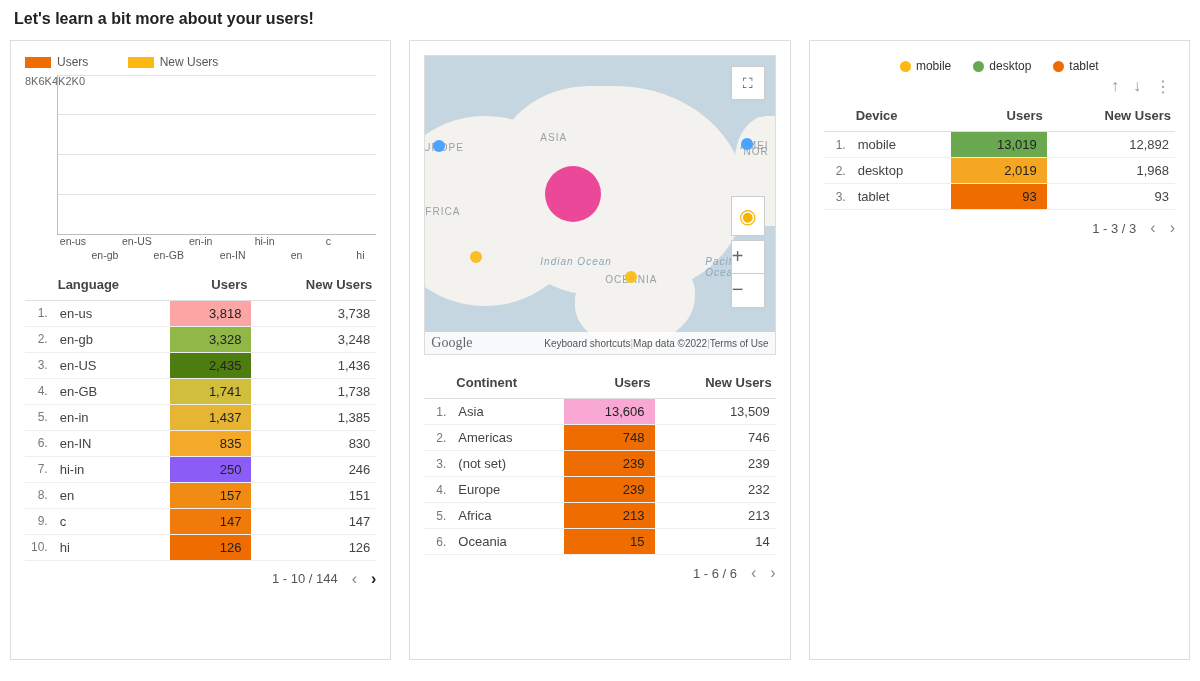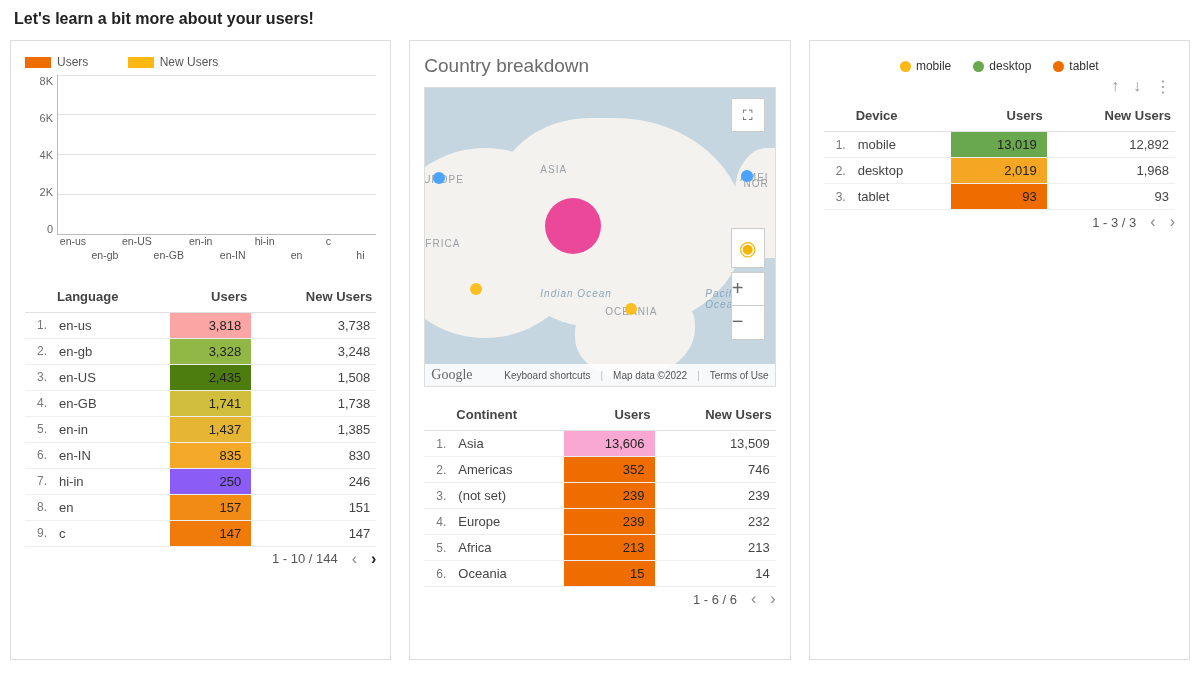--- a/index.html
+++ b/index.html
@@ -40,21 +40,21 @@
   
   .lang-legend { font-size: 12px; margin-bottom: 4px; color:#555; }
   .lang-legend span { display:inline-flex; align-items:center; margin-right: 18px; }
   .swatch { width: 26px; height: 11px; display:inline-block; margin-right: 6px; }
   .sw-orange { background:#ef6c00; }
   .sw-amber  { background:#fdb813; }
   .barchart {
     display:flex; align-items:stretch; height:160px;
   }
   .yaxis {
-    width:32px; display:flex; flex-direction:column; justify-content:space-between;
+    width:32px; display:flex; flex-direction:row; justify-content:space-between;
     text-align:right; font-size:11px; color:#666; padding-right:4px;
   }
   .plot {
     flex:1; position:relative; border-left:1px solid #bbb; border-bottom:1px solid #bbb;
   }
   .gridline { position:absolute; left:0; right:0; border-top:1px solid #e2e2e2; }
   .bars {
     position:absolute; left:0; right:0; bottom:0; top:0;
     display:flex; align-items:flex-end; gap:2px; padding:0 2px;
   }
@@ -81,21 +81,21 @@
   table.data td {
     padding:5px 6px; border-bottom:1px solid #eee; vertical-align:middle;
   }
   table.data td.idx { width:22px; text-align:right; color:#777; font-size:12px; }
   table.data td.heat {
     text-align:right; color:#222; font-size:13px;
     padding-right:10px;
   }
   .pager {
     display:flex; justify-content:flex-end; align-items:center;
-    gap:14px; margin-top:3px; font-size:13px; color:#555;
+    gap:14px; margin-top:9px; font-size:13px; color:#555;
   }
   .pager .arrow { font-size:16px; color:#888; cursor:pointer; user-select:none; }
   .pager .arrow.active { color:#222; font-weight:bold; }
 
   
   .map-box {
     position:relative; height:300px; border:1px solid #ddd;
     background: #c5d6e0;
     overflow:hidden;
   }
@@ -112,21 +112,21 @@
     position:absolute; background:#fff; border:1px solid #ccc; text-align:center;
     font-size:18px; color:#555; cursor:pointer; user-select:none;
   }
   .map-fullscreen { top:10px; right:10px; width:34px; height:34px; line-height:32px; font-size:14px;}
   .zoom-stack { position:absolute; right:10px; bottom:46px; }
   .zoom-btn { width:34px; height:34px; line-height:30px; background:#fff; border:1px solid #ccc; font-size:20px; color:#666; }
   .pegman { position:absolute; right:10px; top:140px; width:34px; height:40px; background:#fff; border:1px solid #ccc; display:flex; align-items:center; justify-content:center; font-size:20px; color:#f4b400;}
   .map-attr {
     position:absolute; left:0; right:0; bottom:0; height:22px;
     background:rgba(255,255,255,0.85); font-size:10px; color:#555;
-    display:flex; align-items:center; gap:10px; padding:0 6px;
+    display:flex; align-items:center; padding:0 6px;
   }
   .map-attr .goog { font-family:Georgia,serif; color:#666; font-size:14px; }
   .map-attr .sep { color:#bbb; }
 
   
   .donut-wrap { display:flex; justify-content:center; margin-top:4px; }
   svg.donut { width:300px; height:300px; }
   .donut-legend { display:flex; justify-content:center; gap:22px; font-size:12px; margin-top:4px; }
   .donut-legend span { display:inline-flex; align-items:center; gap:5px; }
   .dot { width:11px; height:11px; border-radius:50%; display:inline-block; }
@@ -244,21 +244,21 @@
           <div class="l-bot">en</div>
         </div>
         <div>
           <div class="l-top">c</div>
         </div>
         <div>
           <div class="l-bot">hi</div>
         </div>
       </div>
 
-    <table class="data" style="margin-top:18px;">
+    <table class="data" style="margin-top:6px;">
       <thead>
         <tr>
           <th style="width:28px;"></th>
           <th>Language</th>
           <th class="num">Users</th>
           <th class="num">New Users</th>
         </tr>
       </thead>
       <tbody id="lang-tbody">
           <tr>
@@ -270,21 +270,21 @@
           <tr>
             <td class="idx">2.</td>
             <td>en-gb</td>
             <td class="heat" style="background:rgb(145,183,71)">3,328</td>
             <td class="num">3,248</td>
           </tr>
           <tr>
             <td class="idx">3.</td>
             <td>en-US</td>
             <td class="heat" style="background:#4d7c0f">2,435</td>
-            <td class="num">1,508</td>
+            <td class="num">1,436</td>
           </tr>
           <tr>
             <td class="idx">4.</td>
             <td>en-GB</td>
             <td class="heat" style="background:rgb(209,190,61)">1,741</td>
             <td class="num">1,738</td>
           </tr>
           <tr>
             <td class="idx">5.</td>
             <td>en-in</td>
@@ -307,32 +307,37 @@
             <td class="idx">8.</td>
             <td>en</td>
             <td class="heat" style="background:rgb(242,139,20)">157</td>
             <td class="num">151</td>
           </tr>
           <tr>
             <td class="idx">9.</td>
             <td>c</td>
             <td class="heat" style="background:rgb(240,123,10)">147</td>
             <td class="num">147</td>
+          </tr>
+          <tr>
+            <td class="idx">10.</td>
+            <td>hi</td>
+            <td class="heat" style="background:rgb(239,108,0)">126</td>
+            <td class="num">126</td>
           </tr>
         </tbody>
     </table>
     <div class="pager">
       <span>1 - 10 / 144</span>
       <span class="arrow">‹</span>
       <span class="arrow active">›</span>
     </div>
   </div>
 
   <div class="card">
-    <h3>Country breakdown</h3>
 
     <div class="map-box">
       <div class="land" style="top:60px; left:-40px; width:200px; height:190px;"></div>
       <div class="land" style="top:30px; left:70px; width:250px; height:210px; border-radius:40% 55% 50% 45%;"></div>
       <div class="land" style="top:200px; left:150px; width:120px; height:90px; border-radius:50% 40% 55% 45%;"></div>
       <div class="land" style="top:60px; left:310px; width:80px; height:110px; border-radius:40%;"></div>
 
       <span class="map-label" style="top:76px; left:115px;">ASIA</span>
       <span class="map-label" style="top:86px; left:-2px;">UROPE</span>
       <span class="map-label" style="top:150px; left:0px;">FRICA</span>
@@ -378,21 +383,21 @@
       <tbody id="country-tbody">
           <tr>
             <td class="idx">1.</td>
             <td>Asia</td>
             <td class="heat" style="background:#f9a8d4">13,606</td>
             <td class="num">13,509</td>
           </tr>
           <tr>
             <td class="idx">2.</td>
             <td>Americas</td>
-            <td class="heat" style="background:#ef6c00">352</td>
+            <td class="heat" style="background:#ef6c00">748</td>
             <td class="num">746</td>
           </tr>
           <tr>
             <td class="idx">3.</td>
             <td>(not set)</td>
             <td class="heat" style="background:#ef6c00">239</td>
             <td class="num">239</td>
           </tr>
           <tr>
             <td class="idx">4.</td>

